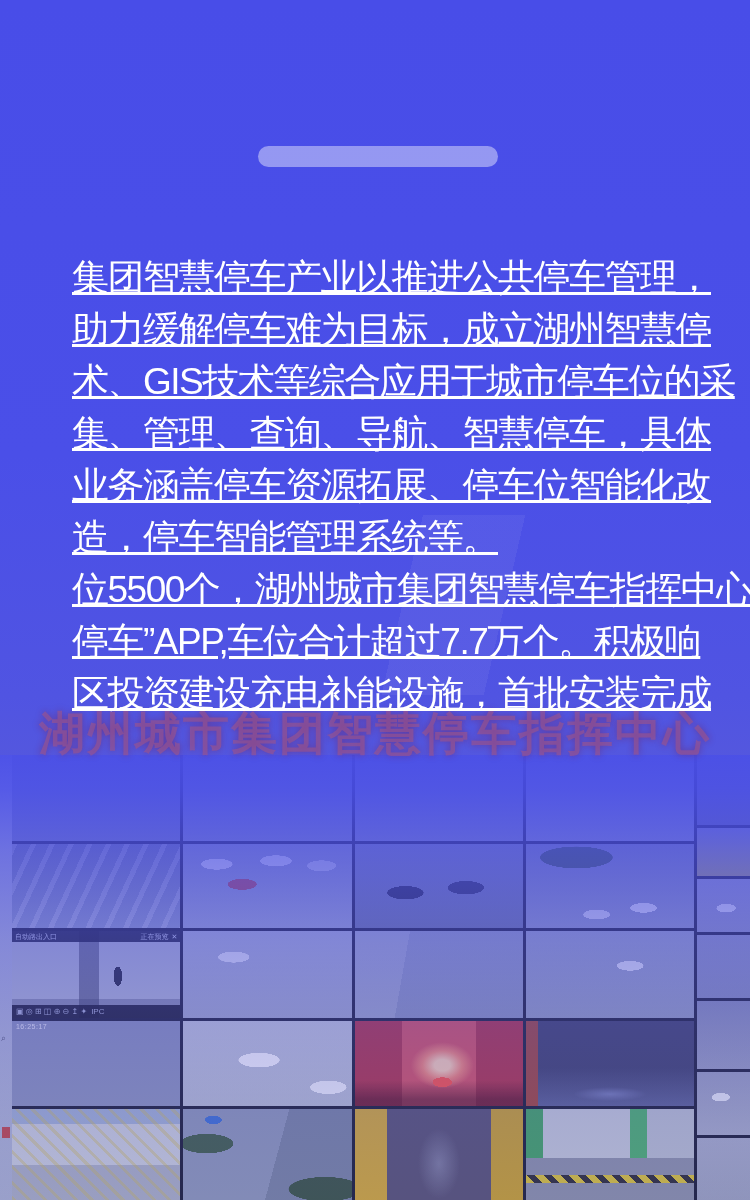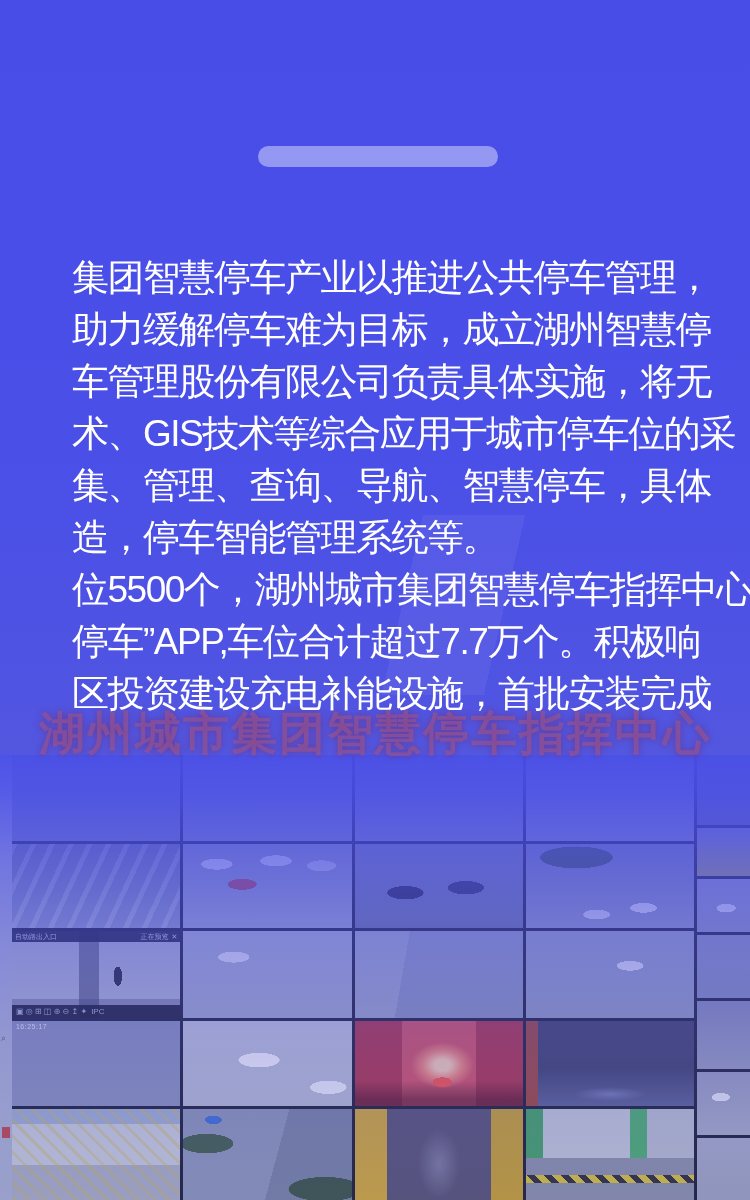--- a/index.html
+++ b/index.html
@@ -85,21 +85,21 @@
     background:rgba(255,255,255,0.42); z-index:2;
   }
   .page-title {
     position:absolute; top:38px; left:0; width:750px; z-index:3; text-align:center;
     font-size:95px; line-height:1.15; font-weight:bold; color:#ffffff; letter-spacing:7px;
   }
   .article {
     position:absolute; left:72px; top:252px; width:612px; z-index:3;
     color:#ffffff; font-size:37px; letter-spacing:-1.5px; font-weight:400;
   }
-  .article .line { height:52px; line-height:52px; white-space:nowrap; }
+  .article .line { height:52px; line-height:52px; white-space:nowrap;text-decoration:underline; }
 </style>
 </head>
 <body>
 
 <div class="page">
 
   <div class="wall">
     <div class="side-strip">
       <div class="side-search">⌕</div>
       <div class="side-red"></div>
@@ -166,22 +166,22 @@
 
   <div class="sheen"></div>
 
   <div class="led-sign">湖州城市集团智慧停车指挥中心</div>
 
   <div class="title-pill"></div>
 
   <div class="article">
     <div class="line">集团智慧停车产业以推进公共停车管理，</div>
     <div class="line">助力缓解停车难为目标，成立湖州智慧停</div>
-    <div class="line">车管理股份有限公司负责具体实施，将无</div>
     <div class="line">术、GIS技术等综合应用于城市停车位的采</div>
     <div class="line">集、管理、查询、导航、智慧停车，具体</div>
+    <div class="line">业务涵盖停车资源拓展、停车位智能化改</div>
     <div class="line">造，停车智能管理系统等。</div>
     <div class="line">位5500个，湖州城市集团智慧停车指挥中心</div>
     <div class="line">停车”APP,车位合计超过7.7万个。积极响</div>
     <div class="line">区投资建设充电补能设施，首批安装完成</div>
   </div>
 
 </div>
 
 </body></html>

